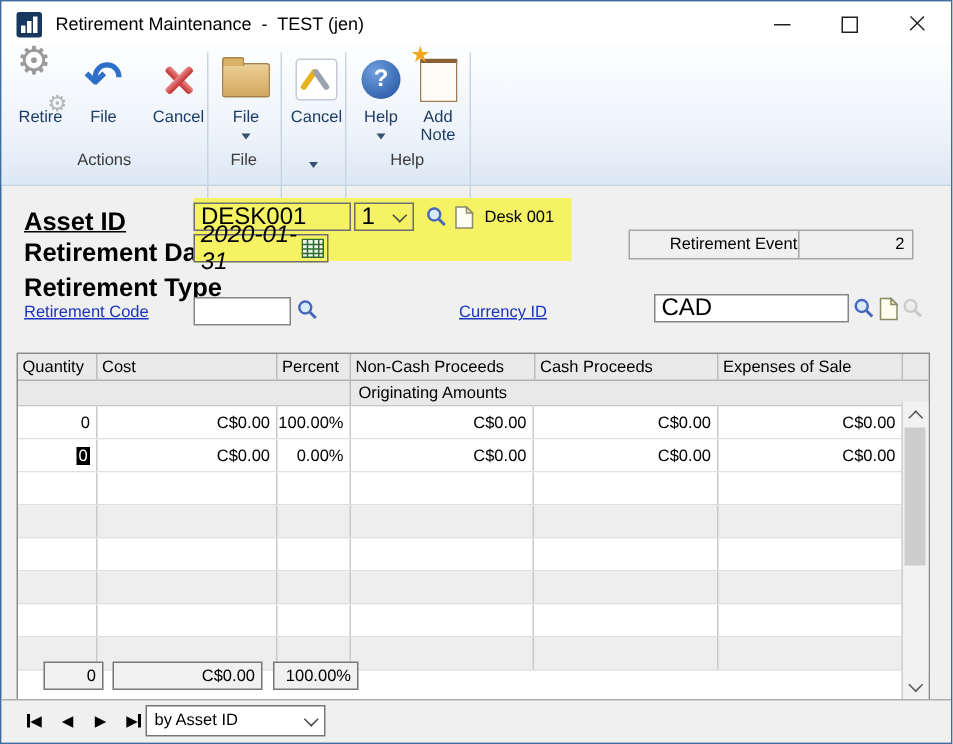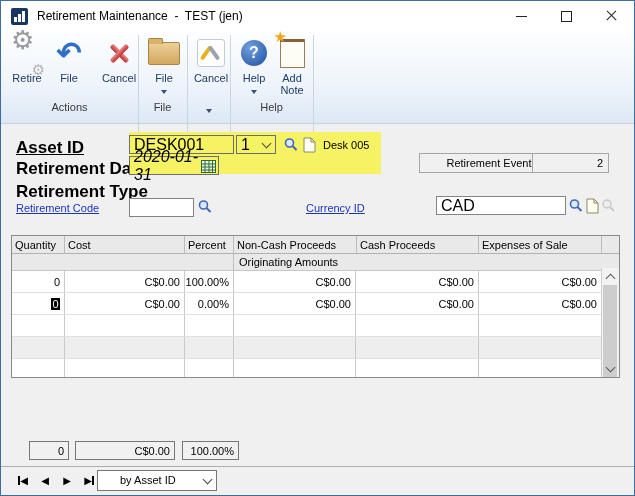--- a/index.html
+++ b/index.html
@@ -54,21 +54,21 @@
   .yel{background:#f5f263;}
   .wht{background:#fff;border-color:#848484;}
   .ddchev{position:absolute;right:5px;top:50%;margin-top:-5px;width:6px;height:6px;border-right:1.4px solid #4a4a4a;border-bottom:1.4px solid #4a4a4a;transform:rotate(45deg);}
   .icbtn{position:absolute;display:flex;align-items:center;justify-content:center;}
   .statictxt{position:absolute;font-size:11px;color:#000;}
   .revent{position:absolute;left:418px;top:152px;width:190px;height:20px;border:1px solid #a6a6a6;box-sizing:border-box;display:flex;font-size:11px;background:#f0f0f0;padding-left:26px;}
   .revent .rl{flex:1;display:flex;align-items:center;justify-content:center;border-right:1px solid #a6a6a6;}
   .revent .rv{width:70px;display:flex;align-items:center;justify-content:flex-end;padding-right:5px;}
 
   
-  .grid{position:absolute;left:10px;top:234px;width:609px;height:143px;border:1px solid #8a8a8a;background:#fff;box-sizing:border-box;overflow:hidden;}
+  .grid{position:absolute;left:10px;top:234px;width:609px;height:232px;border:1px solid #8a8a8a;background:#fff;box-sizing:border-box;overflow:hidden;}
   .grow{display:flex;height:21px;border-bottom:1px solid #e0e0e0;background:#fff;}
   .grow.alt{background:#eeeeee;}
   .gcell{box-sizing:border-box;border-right:1px solid #c9c9c9;font-size:11px;display:flex;align-items:center;overflow:hidden;white-space:nowrap;}
   .cq{width:53px}.cc{width:120px}.cp{width:49px}.c4{width:122px}.c5{width:123px}.c6{width:123px}
   .num{justify-content:flex-end;padding-right:4px;}
   .ghead{height:17px;background:#e9e9e9;border-bottom:1px solid #b2b2b2;}
   .ghead .gcell{padding-left:3px;border-right-color:#bdbdbd;}
   .gsub{height:16px;background:#e9e9e9;border-bottom:1px solid #c6c6c6;display:flex;}
   .gsub .left{width:222px;border-right:1px solid #bdbdbd;box-sizing:border-box;}
   .gsub .right{flex:1;font-size:11px;display:flex;align-items:center;padding-left:5px;}
@@ -80,21 +80,21 @@
   .sarr.dn{bottom:0}.sarr.dn span{transform:rotate(45deg);margin-bottom:4px;}
   .sthumb{position:absolute;left:1px;top:17px;width:14px;height:92px;background:#cdcdcd;}
 
   
   .tot{position:absolute;top:440px;height:19px;border:1px solid #777;box-sizing:border-box;background:#f1f1f1;font-size:11px;display:flex;align-items:center;justify-content:flex-end;padding-right:4px;}
 
   
   .footer{position:absolute;left:0;right:0;bottom:0;height:28px;background:#f0f0f0;border-top:1px solid #aeaeae;}
   .nav{position:absolute;top:4px;width:20px;height:19px;display:flex;align-items:center;justify-content:center;font-size:10px;color:#000;}
   .nav .bar{display:inline-block;width:2px;height:9px;background:#000;}
-  .sortdd{position:absolute;left:96px;top:3px;width:120px;height:21px;background:#fff;border:1px solid #767676;box-sizing:border-box;font-size:11px;line-height:19px;padding-left:22px;color:#000;}
+  .sortdd{position:absolute;left:96px;top:3px;width:120px;height:21px;background:#fff;border:1px solid #767676;box-sizing:border-box;font-size:11px;line-height:19px;padding-left:5px;color:#000;}
   
 </style>
 </head>
 <body>
 
 <div class="window">
 
   <div class="titlebar">
     <div class="app-icon">
         <i class="b1"></i>
@@ -186,21 +186,21 @@
         <circle cx="6.5" cy="6" r="4" fill="#d9eaf8" stroke="#46b" stroke-width="1.6"></circle>
         <line x1="9.5" y1="9" x2="13.5" y2="13" stroke="#46b" stroke-width="2"></line>
       </svg>
   </div>
   <div class="icbtn" style="left:301px;top:135px;width:14px;height:17px;">
     <svg width="13" height="16" viewBox="0 0 13 16">
         <path d="M1 1 h7 l4 4 v10 h-11 z" fill="#fffef2" stroke="#8a8a6a"></path>
         <path d="M8 1 v4 h4 z" fill="#efecbe" stroke="#8a8a6a"></path>
       </svg>
   </div>
-  <div class="statictxt" style="left:322px;top:138px;">Desk 005</div>
+  <div class="statictxt" style="left:322px;top:138px;">Desk 001</div>
 
   <div class="flabel" style="left:15px;top:158px;">Retirement Date</div>
   <div class="fld yel" style="left:128px;top:155px;width:90px;height:19px;font-style:italic;">
     <span>2020-01-31</span>
     <span style="position:absolute;right:2px;top:2px;">
       <svg width="15" height="13" viewBox="0 0 15 13">
           <rect x="0.5" y="0.5" width="14" height="12" fill="#eef5ee" stroke="#2e6b2e"></rect>
           <line x1="0" y1="4" x2="15" y2="4" stroke="#2e6b2e"></line>
           <line x1="0" y1="7" x2="15" y2="7" stroke="#2e6b2e"></line>
           <line x1="0" y1="10" x2="15" y2="10" stroke="#2e6b2e"></line>

